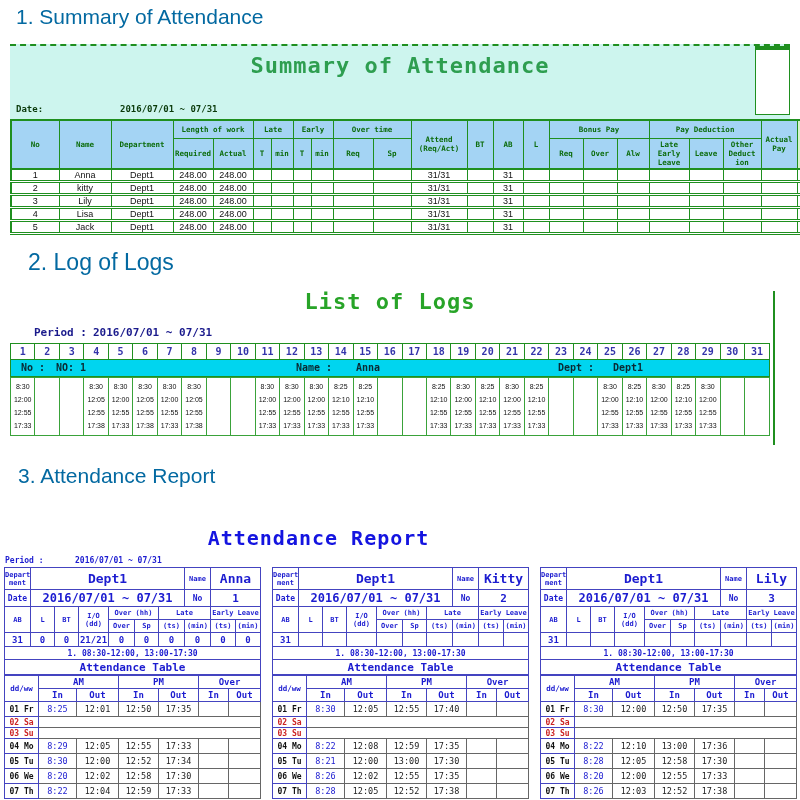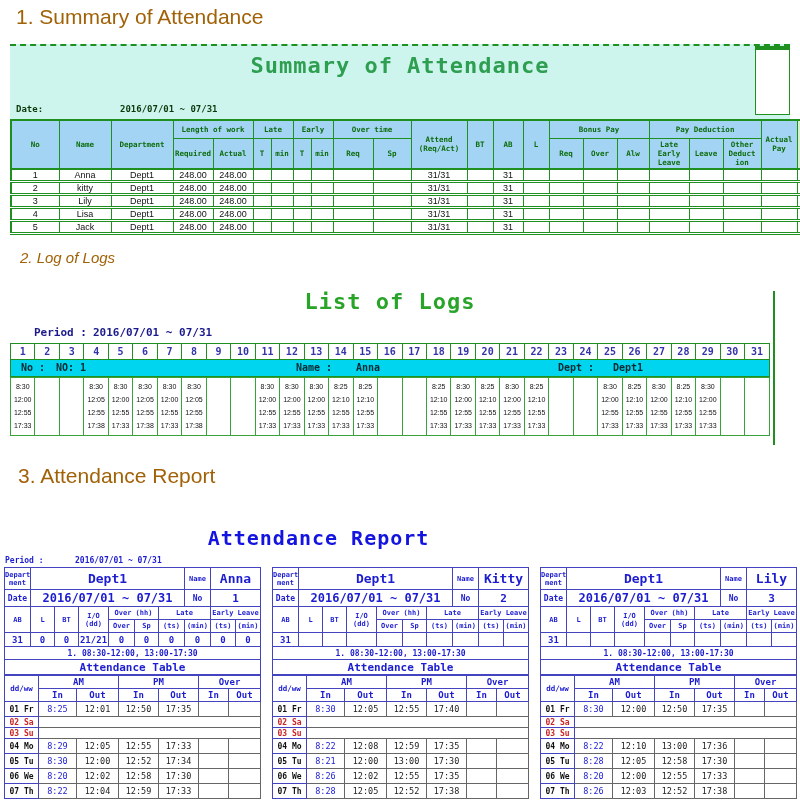--- a/index.html
+++ b/index.html
@@ -3,23 +3,23 @@
 <meta charset="utf-8">
 <style>
   :root{
     --green:#1f8f1f; --green-text:#2e9e50; --header-blue:#a4d4f4; --memo-green:#d8f3cc;
     --band-cyan:#cdf5ee; --bright-cyan:#00d5ef; --report-blue:#1c1cd0; --report-border:#4444c0;
     --red:#cc2222;
   }
   *{box-sizing:border-box;margin:0;padding:0;}
   body{width:800px;height:800px;background:#fff;position:relative;overflow:hidden;
        font-family:"Liberation Sans",sans-serif;}
-  .sec-heading{position:absolute;color:#a16207;font-family:"Liberation Sans",sans-serif;}
+  .sec-heading{position:absolute;color:#0369a1;font-family:"Liberation Sans",sans-serif;}
   #s1-heading{left:16px;top:5px;font-size:21px;}
-  #s2-heading{left:20px;top:249px;font-size:15px;font-style:italic;}
+  #s2-heading{left:28px;top:249px;font-size:23px;}
   #s3-heading{left:18px;top:464px;font-size:21px;}
 
   
   #summary-wrap{position:absolute;left:10px;top:44px;width:780px;}
   #summary-band{position:relative;height:75px;background:var(--band-cyan);
                 border-top:2px dashed var(--green);}
   #summary-band-right{position:absolute;right:0;top:0;width:35px;height:69px;background:#fff;
                 border:1px solid var(--green);border-top:4px solid var(--green);}
   #summary-title{text-align:center;padding-top:7px;font:bold 22px "DejaVu Sans Mono",monospace;
                 color:var(--green-text);letter-spacing:1px;}

